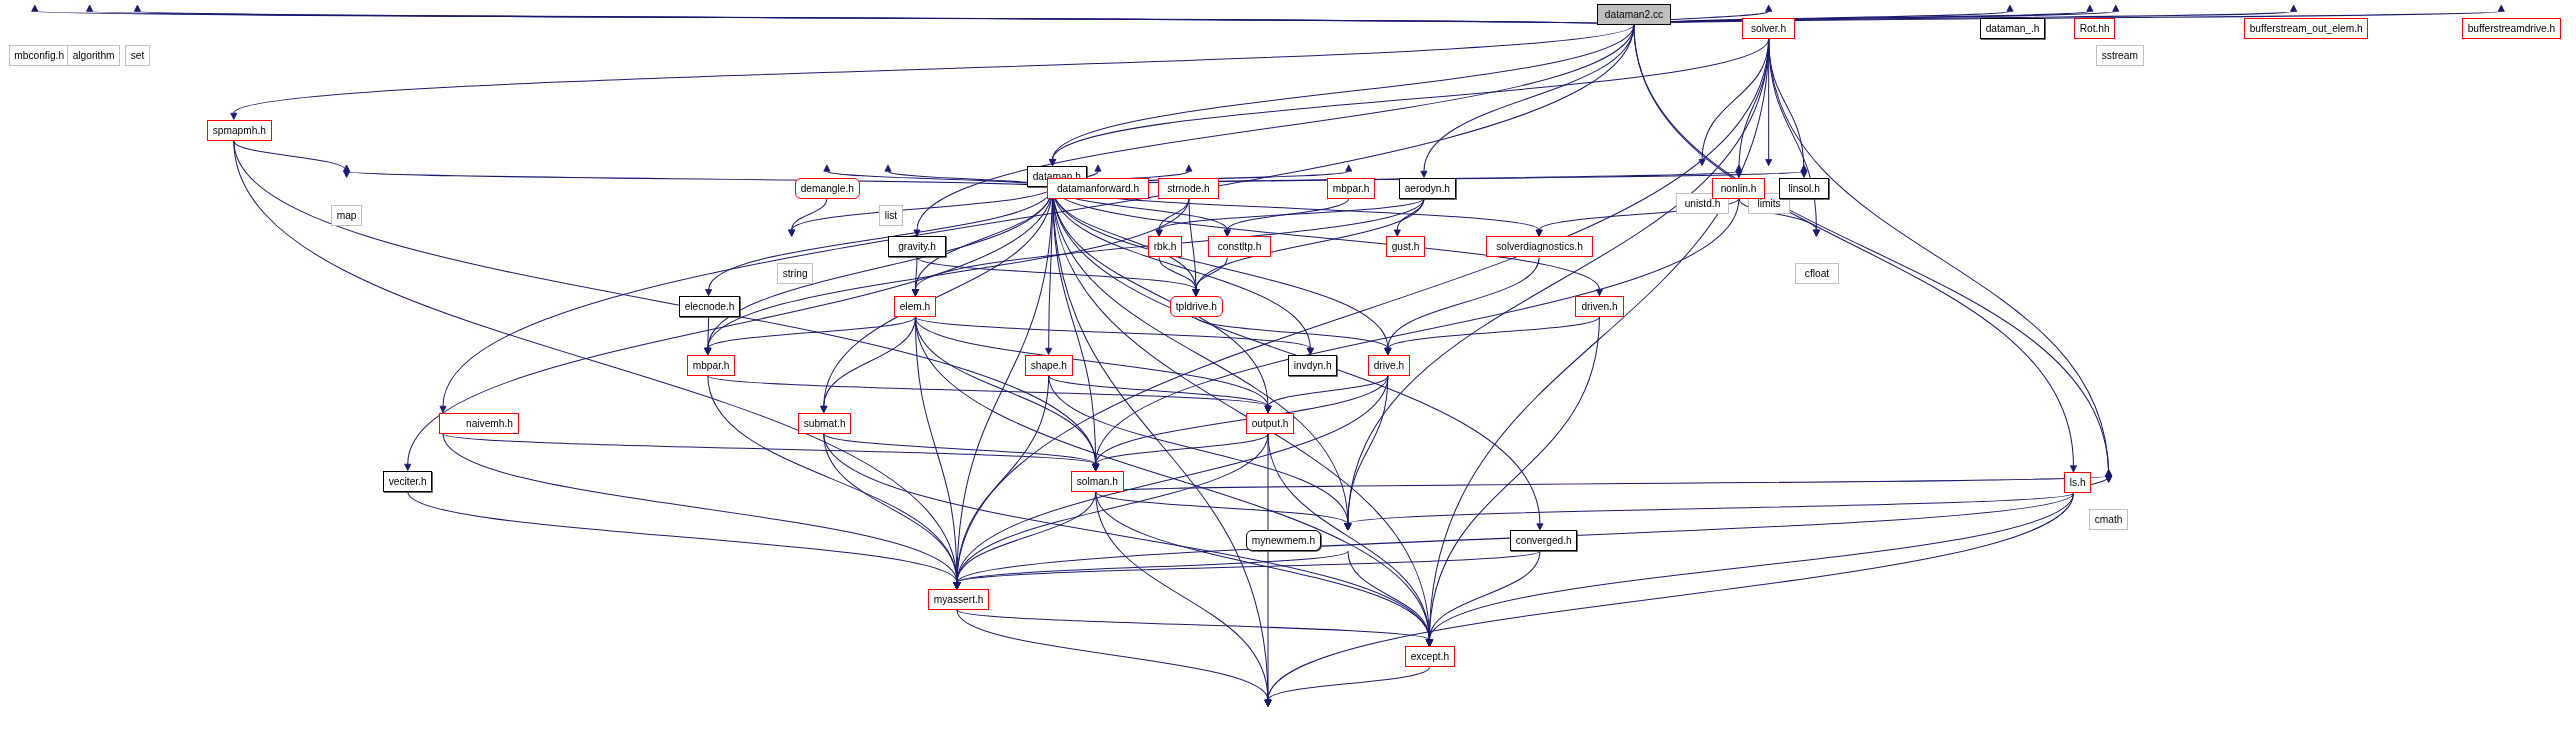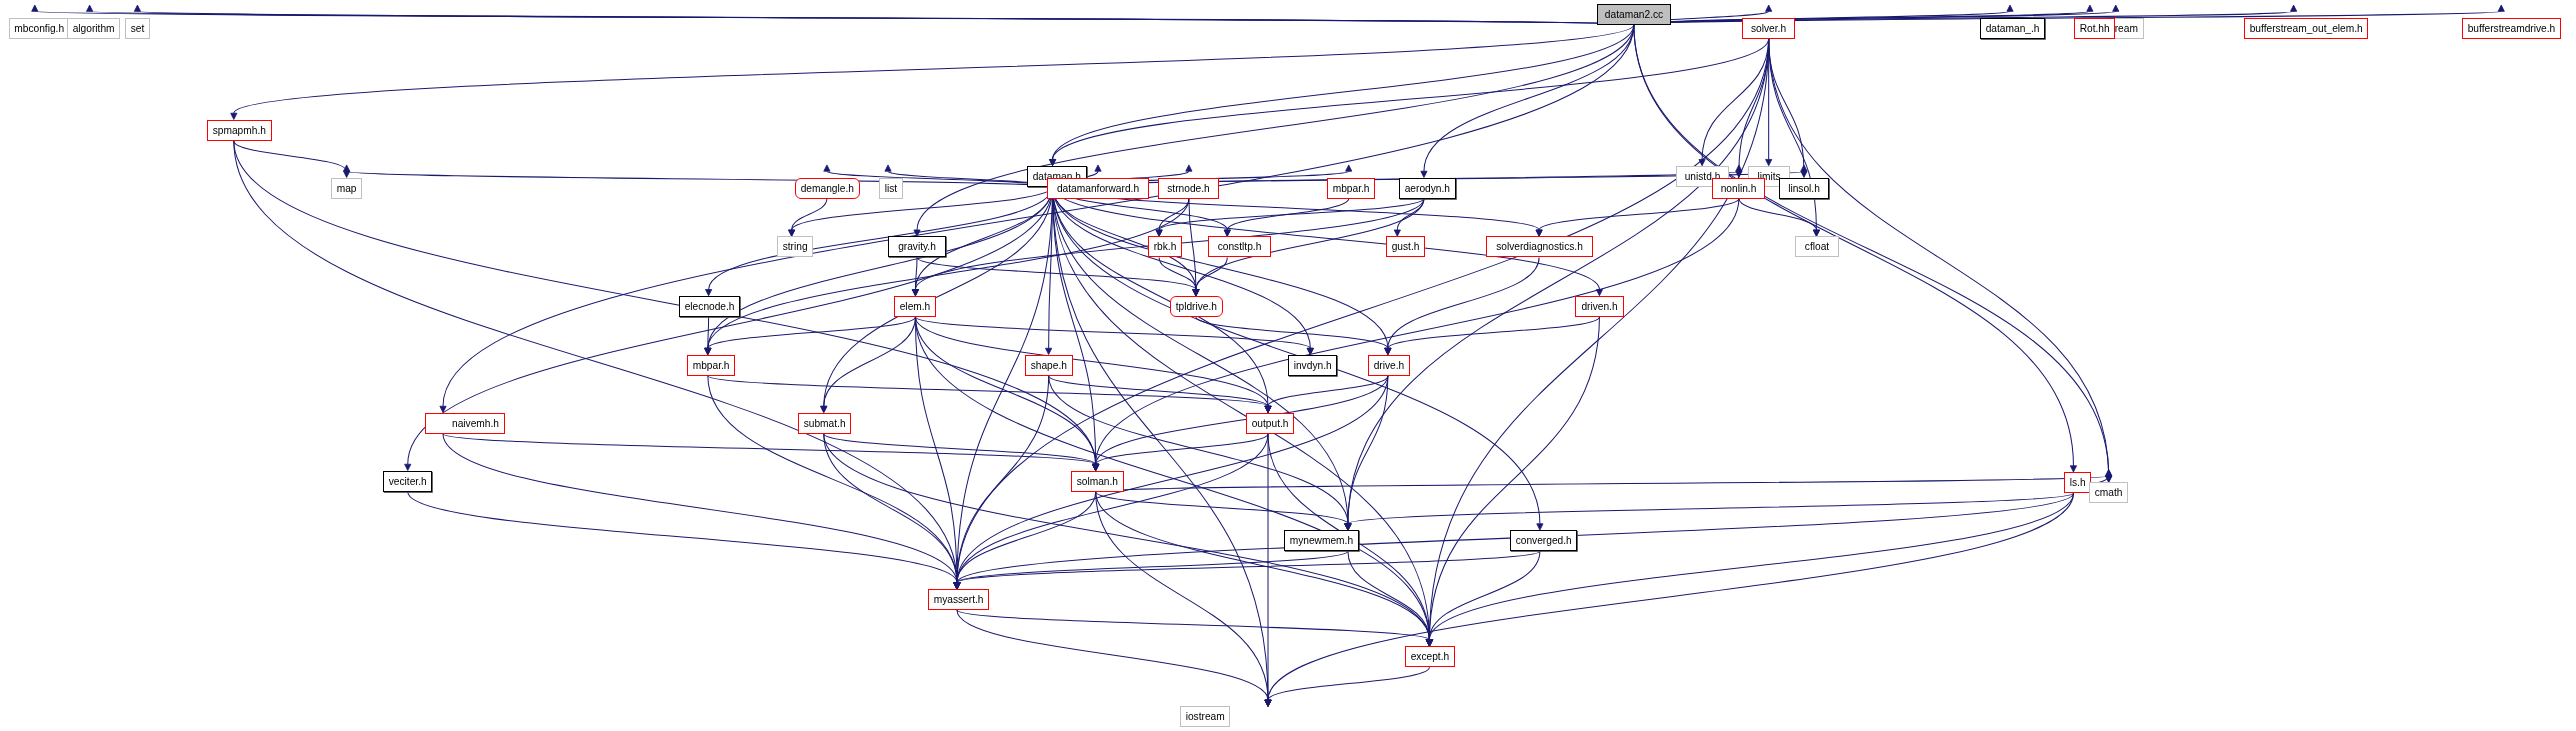--- a/index.html
+++ b/index.html
@@ -5,21 +5,21 @@
   html, body { margin: 0; padding: 0; background: #ffffff; }
   body { width: 2576px; height: 731px; position: relative; overflow: hidden;
          font-family: "Liberation Sans", sans-serif; }
   #graph { position: absolute; left: 0; top: 0; width: 2576px; height: 731px; }
   .node { position: absolute; box-sizing: border-box; background: #ffffff;
           font-size: 10.2px; color: #000; display: flex; align-items: center;
           justify-content: center; height: 21px; white-space: nowrap; padding: 0 4.7px;
           font-family: "Liberation Sans", sans-serif; }
   .node.red { border: 1.2px solid #ff0000; }
   .node.black { border: 1.2px solid #000000; box-shadow: 0.8px 0.8px 0 #444; }
-  .node.gray { border: 1.2px solid #c0c0c0; }
+  .node.gray { border: 1.2px solid #c0c0c0; margin-top: 27px; }
   .node.root { border: 1.2px solid #000000; background: #bfbfbf; }
   svg .edge { fill: none; stroke: #191970; stroke-width: 1.3; }
   svg .arrow { fill: #191970; stroke: #191970; }
 </style>
 </head>
 <body>
 
 <svg id="graph" xmlns="http://www.w3.org/2000/svg" viewBox="0 0 3287 933" width="2576" height="731">
   <g id="edges">
       <path d="M2085,31.5 C2085,23 44,23 44,14.5" class="edge"></path>
@@ -374,42 +374,42 @@
     </div>
     <div class="node red" style="left: 1025px; top: 355px; min-width: 47px;">
       <span>shape.h</span>
     </div>
     <div class="node black" style="left: 1288px; top: 355px; min-width: 44px;">
       <span>invdyn.h</span>
     </div>
     <div class="node red" style="left: 1368px; top: 355px; min-width: 41px;">
       <span>drive.h</span>
     </div>
-    <div class="node red" style="left: 425px; top: 413px; min-width: 56px; padding-left: 26px;">
+    <div class="node red" style="left: 439px; top: 413px; min-width: 56px; padding-left: 26px;">
       <span>naivemh.h</span>
     </div>
     <div class="node red" style="left: 798px; top: 413px; min-width: 52px;">
       <span>submat.h</span>
     </div>
     <div class="node red" style="left: 1246px; top: 413px; min-width: 44px;">
       <span>output.h</span>
     </div>
     <div class="node red" style="left: 2064px; top: 472px; min-width: 19px;">
       <span>ls.h</span>
     </div>
     <div class="node black" style="left: 383px; top: 471px; min-width: 49px;">
       <span>veciter.h</span>
     </div>
     <div class="node red" style="left: 1071px; top: 471px; min-width: 50px;">
       <span>solman.h</span>
     </div>
     <div class="node gray" style="left: 2089px; top: 482px; min-width: 39px;">
       <span>cmath</span>
     </div>
-    <div class="node black" style="left: 1284px; top: 530px; min-width: 67px;">
+    <div class="node black" style="left: 1246px; top: 530px; min-width: 67px; border-radius: 6px;">
       <span>mynewmem.h</span>
     </div>
     <div class="node black" style="left: 1510px; top: 530px; min-width: 60px;">
       <span>converged.h</span>
     </div>
     <div class="node red" style="left: 928px; top: 589px; min-width: 58px;">
       <span>myassert.h</span>
     </div>
     <div class="node red" style="left: 1405px; top: 646px; min-width: 49px;">
       <span>except.h</span>

